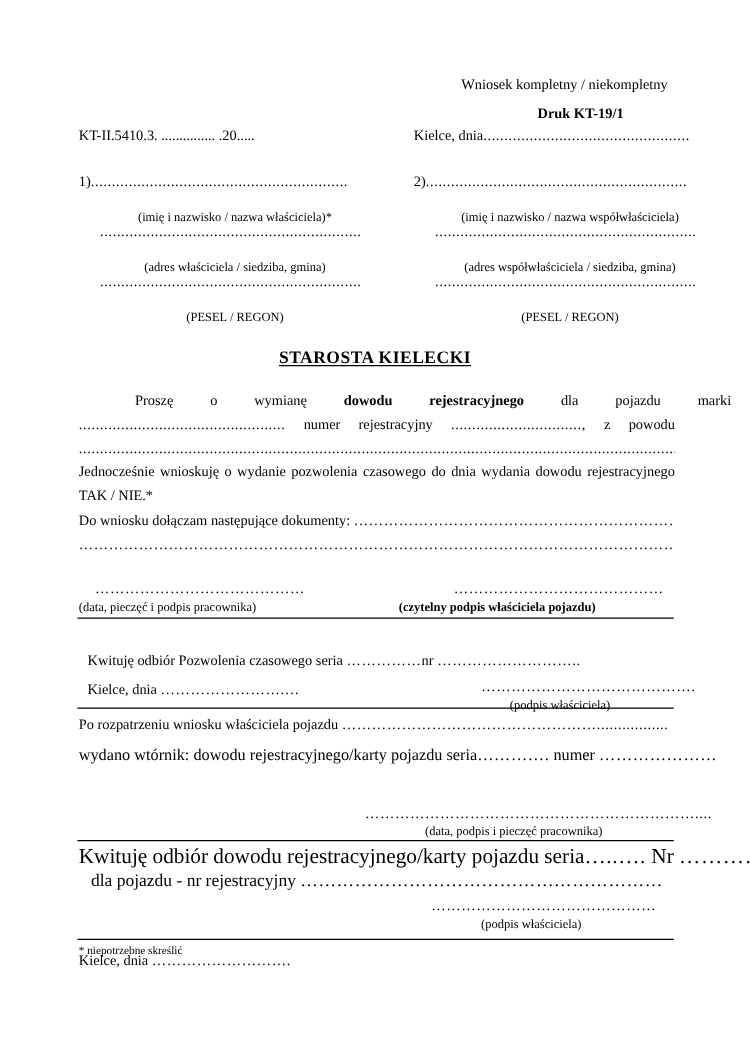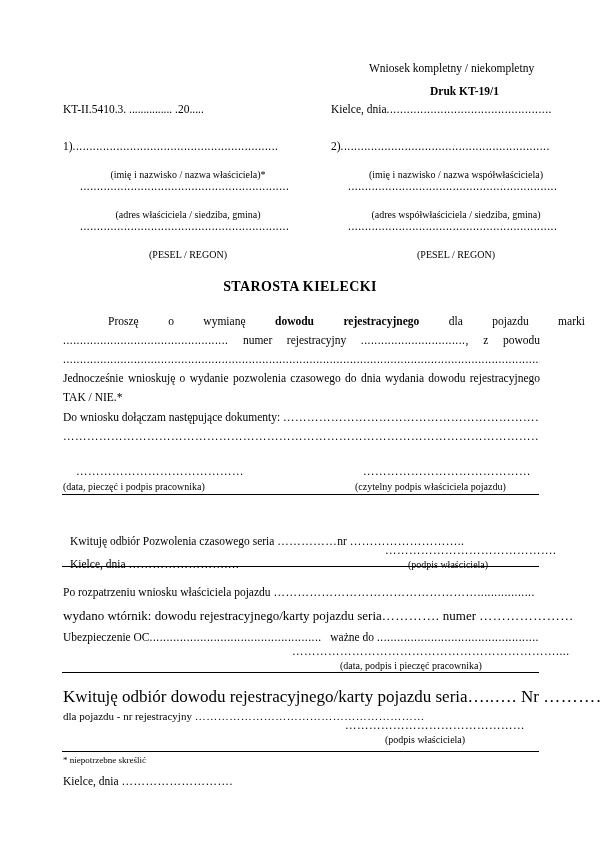--- a/index.html
+++ b/index.html
@@ -20,21 +20,21 @@
     width: 600px;
     height: 792px;
     box-sizing: border-box;
     padding: 12px;
   }
 
   
   .abs { position: absolute; }
   .dots { letter-spacing: 0.5px; }
   .bold { font-weight: bold; }
-  .nowrap { white-space: nowrap; margin-top: 12px; }
+  .nowrap { white-space: nowrap; }
 
   
   .hdr-complete {
     left: 369px; top: 62px;
     font-size: 11.5px;
   }
   .hdr-druk {
     left: 430px; top: 85px;
     font-size: 11.5px;
     font-weight: bold;
@@ -76,20 +76,21 @@
   
   .starosta {
     left: 0; top: 279px;
     width: 600px;
     text-align: center;
     font-size: 14px;
     font-weight: bold;
     letter-spacing: 0.4px;
   }
   .starosta span {
+    text-decoration: underline;
     text-underline-offset: 2px;
   }
 
   
   .para {
     font-size: 11.5px;
     line-height: 19px;
     text-align: justify;
     text-justify: inter-word;
   }
@@ -113,21 +114,21 @@
   .p-dokumenty .dotrow {
     display: block;
     overflow: hidden;
     white-space: nowrap;
   }
 
   
   .sig-dots-left  { left: 76px;  top: 465px; font-size: 11.5px; }
   .sig-dots-right { left: 363px; top: 465px; font-size: 11.5px; }
   .sig-cap-left   { left: 63px;  top: 481px; font-size: 10px; }
-  .sig-cap-right  { left: 355px; top: 481px; font-size: 10px; }
+  .sig-cap-right  { left: 319px; top: 481px; font-size: 10px; font-weight: bold; }
 
   
   .hr {
     position: absolute;
     left: 62px;
     width: 477px;
     height: 0;
     border: 0;
     border-top: 1px solid #000;
     margin: 0;
@@ -146,21 +147,21 @@
   
   .po-row   { left: 63px; top: 574px; width: 477px; font-size: 11.5px; }
   .wydano   { left: 63px; top: 596px; width: 477px; font-size: 13px; }
   .ubezp    { left: 63px; top: 619px; width: 477px; font-size: 11.5px; }
 
   .sig3-dots { left: 292px; top: 645px; font-size: 11.5px; }
   .sig3-cap  { left: 340px; top: 660px; font-size: 10px; }
 
   
   .kwit2    { left: 63px; top: 675px; width: 477px; font-size: 17px; }
-  .dlapoj   { left: 63px; top: 698px; width: 477px; font-size: 11px; }
+  .dlapoj   { left: 63px; top: 698px; width: 477px; font-size: 14px; text-align: center; }
   .kielce3  { left: 63px; top: 763px; font-size: 11.5px; }
   .sig4-dots{ left: 345px; top: 719px; font-size: 11.5px; }
   .sig4-cap { left: 355px; top: 734px; font-size: 10px; width: 140px; text-align:center; }
 
   
   .footnote {
     left: 63px; top: 755px;
     font-size: 9px;
   }
 
@@ -279,25 +280,20 @@
     <span>Po rozpatrzeniu wniosku właściciela pojazdu</span>
     <span class="dots">…………………………………………….................</span>
   </div>
 
   <div class="abs wydano nowrap">
     <span>wydano wtórnik: dowodu rejestracyjnego/karty pojazdu seria</span><span class="dots">………….</span>
     <span>numer</span>
     <span class="dots">…………………</span>
   </div>
 
-  <div class="abs ubezp nowrap">
-    <span>Ubezpieczenie OC</span><span class="dots">...................................................</span>
-    &nbsp;&nbsp;<span>ważne do</span>
-    <span class="dots">................................................</span>
-  </div>
 
   <div class="abs sig3-dots dots">…………………………………………………………....</div>
   <div class="abs sig3-cap">(data, podpis i pieczęć pracownika)</div>
 
   <hr class="hr hr3">
 
   <div class="abs kwit2 nowrap">
     <span>Kwituję odbiór dowodu rejestracyjnego/karty pojazdu seria</span><span class="dots">…..….</span>
     <span>Nr</span>
     <span class="dots">……………………………</span>

